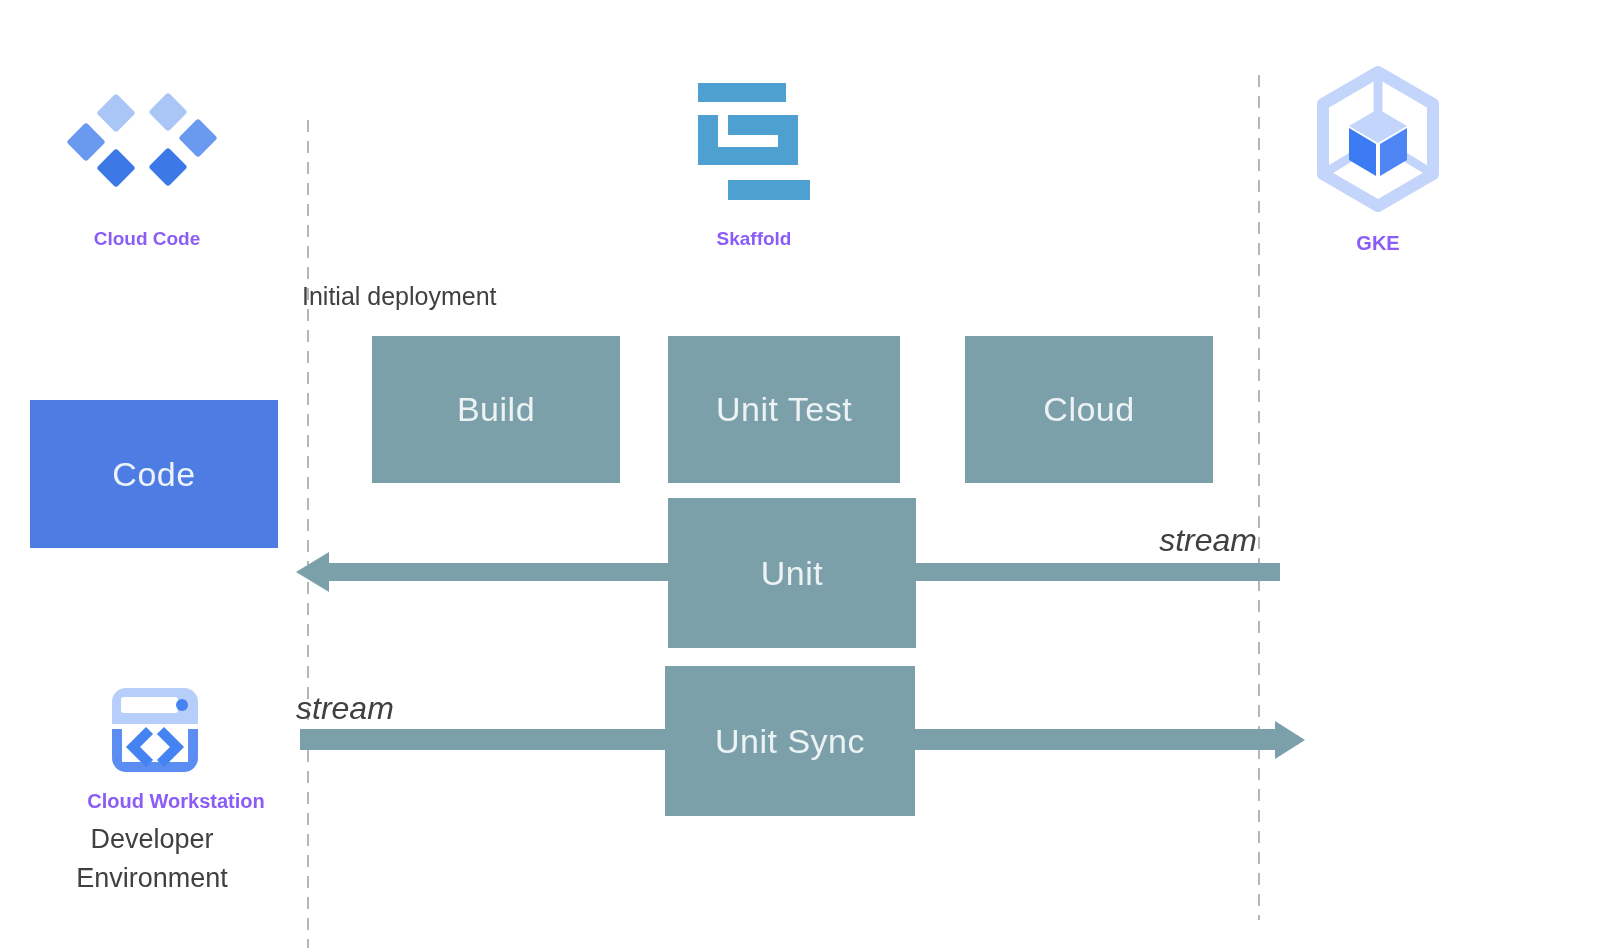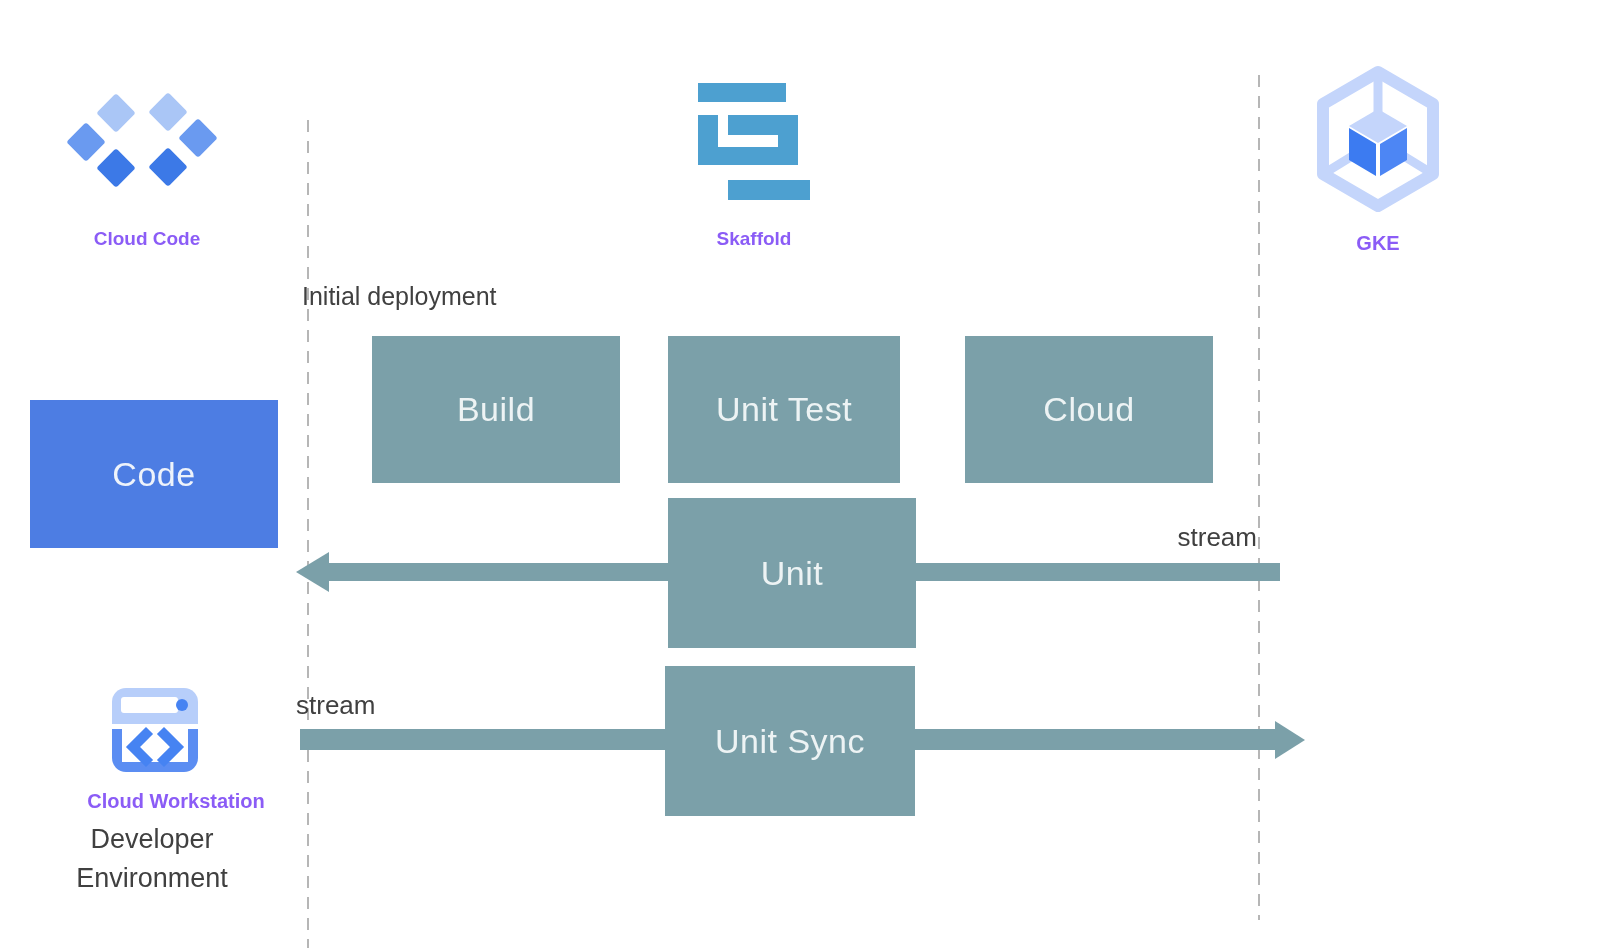--- a/index.html
+++ b/index.html
@@ -33,21 +33,21 @@
   }
   .head-right{
     position:absolute;width:0;height:0;
     border-top:19px solid transparent;border-bottom:19px solid transparent;
     border-left:30px solid #7ba0a9;
   }
 
   
   .glabel{position:absolute;color:#8b5cf6;font-weight:700;font-size:19px;text-align:center;}
   .klabel{position:absolute;color:#404040;font-size:25px;}
-  .klabel.small{font-size:26px;}
+  .klabel.small{font-size:32px;font-style:italic;}
   .wrapcenter{text-align:center;}
 
   
   .diamond{position:absolute;width:28px;height:28px;transform:rotate(45deg);border-radius:3px;}
   .d-light{background:#aac6f6;}
   .d-mid{background:#6a9af0;}
   .d-dark{background:#3c79e7;}
 
   
   .sk{position:absolute;background:#4da0d0;}

